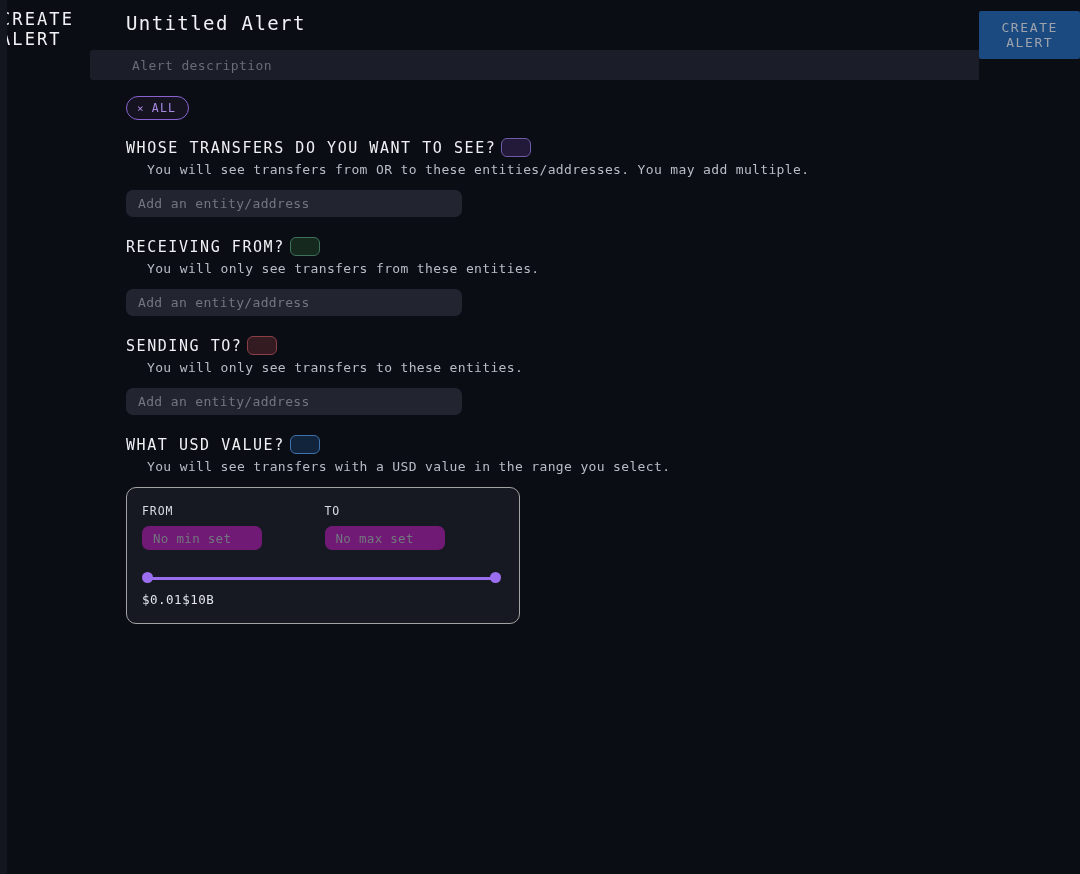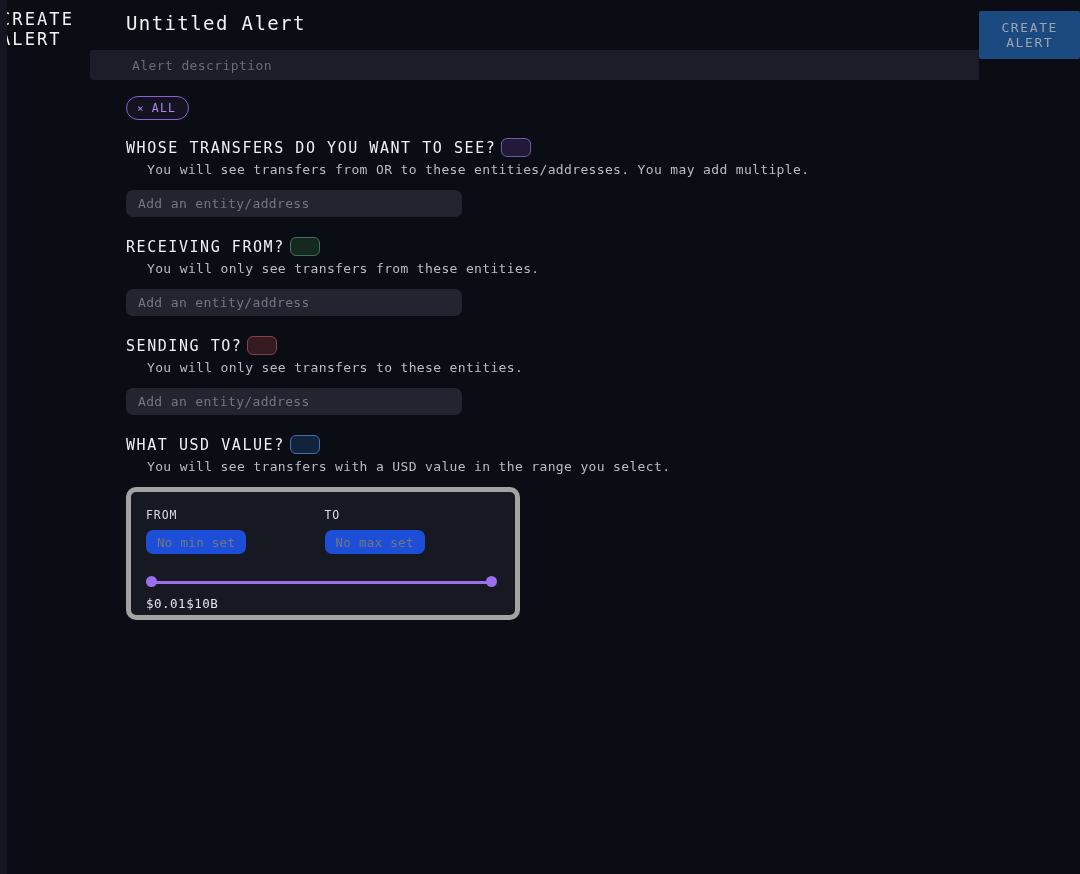--- a/index.html
+++ b/index.html
@@ -160,43 +160,43 @@
     padding: 0 12px;
     outline: none;
     margin-bottom: 20px;
   }
   .entity-input::placeholder { color: #73767f; }
 
   
   .range-card {
     width: 394px;
     background: #161922;
-    border: 5px solid #a3a3a3;
+    border: 1px solid #a3a3a3;
     border-radius: 10px;
-    padding: 16px 18px 4px 15px;
+    padding: 16px 18px 16px 15px;
     margin-top: 5px;
     margin-bottom: 22px;
   }
   .range-fields {
     display: flex;
     gap: 0;
   }
   .range-col { width: 50%; }
   .range-col.to { padding-left: 3px; }
   .range-label {
     font-size: 11.5px;
     letter-spacing: 0.9px;
     color: #d9dbe2;
     margin-bottom: 8px;
     display: block;
   }
   .range-input {
-    width: 100px;
+    width: 120px;
     height: 24px;
-    background: #1d4ed8;
+    background: #701a75;
     border: none;
     border-radius: 7px;
     color: #d5d7de;
     font-family: inherit;
     font-size: 12.5px;
     letter-spacing: 0.3px;
     padding: 0 11px;
     outline: none;
   }
   .range-input::placeholder { color: #73767f; }

